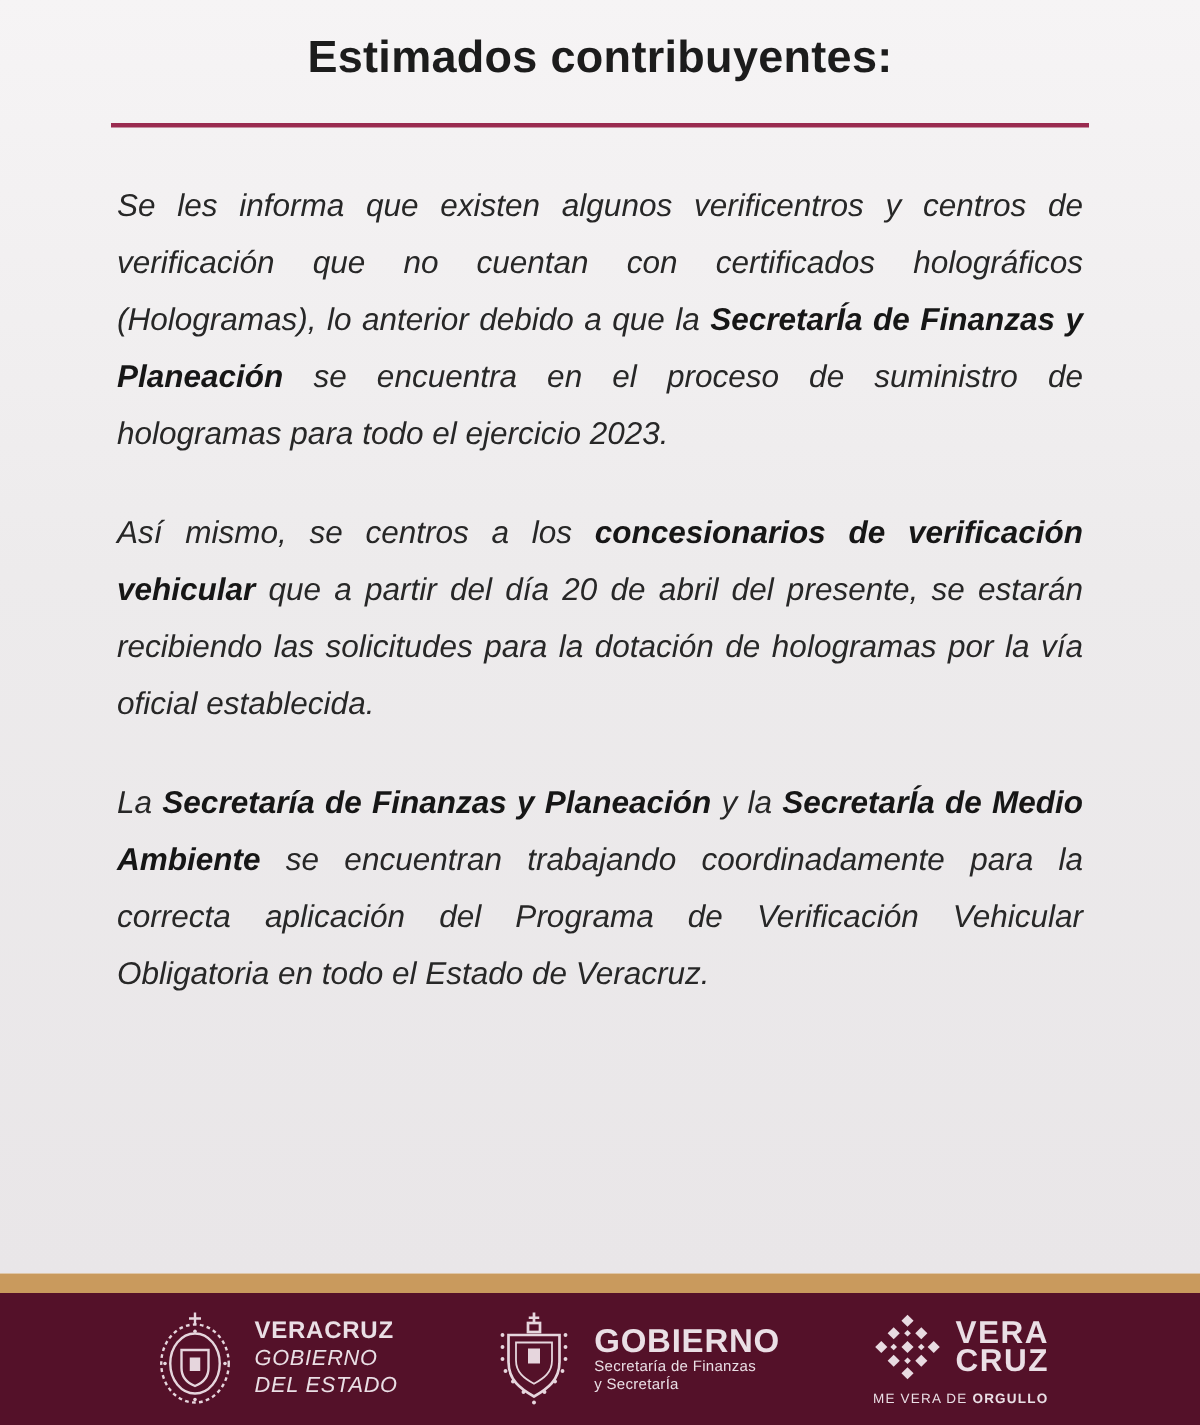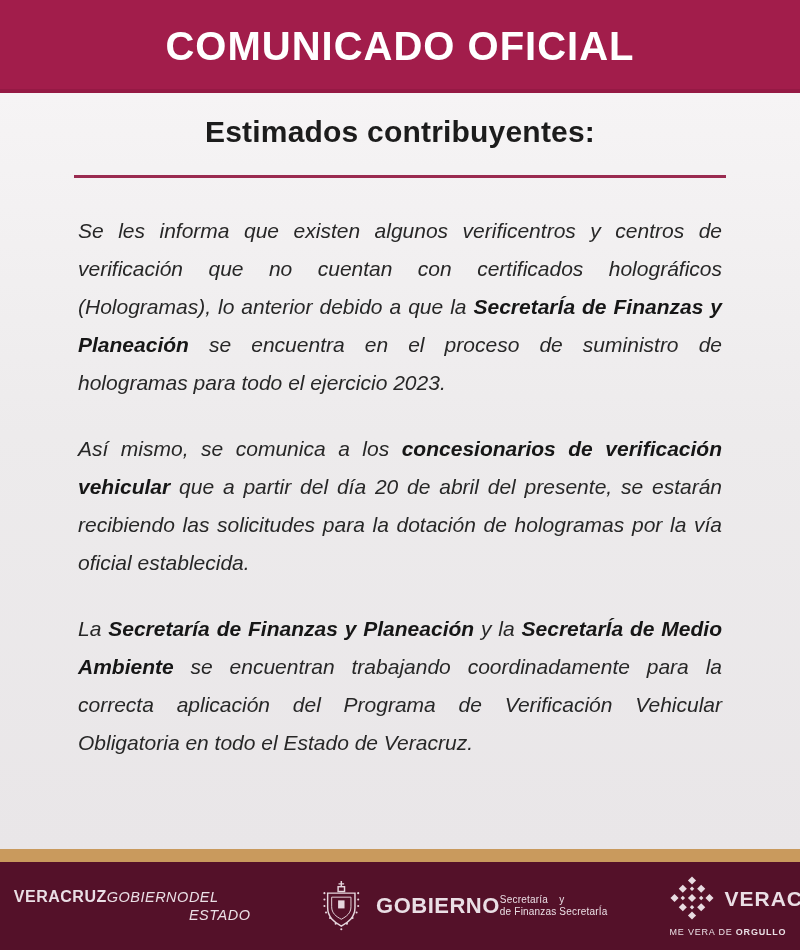--- a/index.html
+++ b/index.html
@@ -47,48 +47,45 @@
   
   .gold-strip { height: 13px; background: var(--gold-strip, #c99a5d); flex: 0 0 auto; }
   .footer {
     height: 88px; background: var(--footer-bg, #541129);
     display: flex; align-items: center; justify-content: center; gap: 62px;
     flex: 0 0 auto; color: #eadfe5;
   }
   .logo-group { display: flex; align-items: center; gap: 11px; }
   .logo-svg { display: block; }
 
-  .lg-lines { display: flex; flex-direction: row; justify-content: flex-end; }
+  .lg-lines { display: flex; flex-direction: column; justify-content: flex-end; }
   .lg1-l0 { font-size: 16px; font-weight: bold; letter-spacing: 0.5px; line-height: 18px; }
   .lg1-l1, .lg1-l2 { font-size: 14.5px; letter-spacing: 0.5px; line-height: 18px; font-style: italic; }
 
   .lg2-title { font-size: 22px; font-weight: bold; letter-spacing: 0.5px; line-height: 24px; }
   .lg2-sub { font-size: 10px; line-height: 12px; letter-spacing: 0.2px; }
 
   .lg3 { display: flex; flex-direction: column; align-items: flex-start; gap: 6px; }
   .lg3-top { display: flex; align-items: center; gap: 9px; }
   .lg3-word { font-size: 21px; font-weight: bold; letter-spacing: 1px; line-height: 19px; }
   .lg3-tag { font-size: 9px; letter-spacing: 0.8px; }
   .lg3-tag .b { font-weight: bold; }
 </style>
 </head>
 <body>
 
 <div class="page">
 
-  <div class="header">
-    <div class="header-title">COMUNICADO OFICIAL</div>
-  </div>
 
   <div class="content">
     <div class="greeting">Estimados contribuyentes:</div>
     <hr class="divider">
     <div class="paras">
         <p class="para"><span>Se les informa que existen algunos verificentros y centros de verificación que no cuentan con certificados holográficos (Hologramas), lo anterior debido a que la </span><span class="b">SecretarÍa de Finanzas y Planeación</span><span> se encuentra en el proceso de suministro de hologramas para todo el ejercicio 2023.</span></p>
-        <p class="para"><span>Así mismo, se comunica a los </span><span class="b">concesionarios de verificación vehicular</span><span> que a partir del día 20 de abril del presente, se estarán recibiendo las solicitudes para la dotación de hologramas por la vía oficial establecida.</span></p>
+        <p class="para"><span>Así mismo, se centros a los </span><span class="b">concesionarios de verificación vehicular</span><span> que a partir del día 20 de abril del presente, se estarán recibiendo las solicitudes para la dotación de hologramas por la vía oficial establecida.</span></p>
         <p class="para"><span>La </span><span class="b">Secretaría de Finanzas y Planeación</span><span> y la </span><span class="b">SecretarÍa de Medio Ambiente</span><span> se encuentran trabajando coordinadamente para la correcta aplicación del Programa de Verificación Vehicular Obligatoria en todo el Estado de Veracruz.</span></p>
       </div>
   </div>
 
   <div class="gold-strip"></div>
 
   <div class="footer">
 
     <div class="logo-group">
       <svg class="logo-svg" width="58" height="64" viewBox="0 0 58 64" fill="none" stroke="#e6d6dd" stroke-width="1.6">

